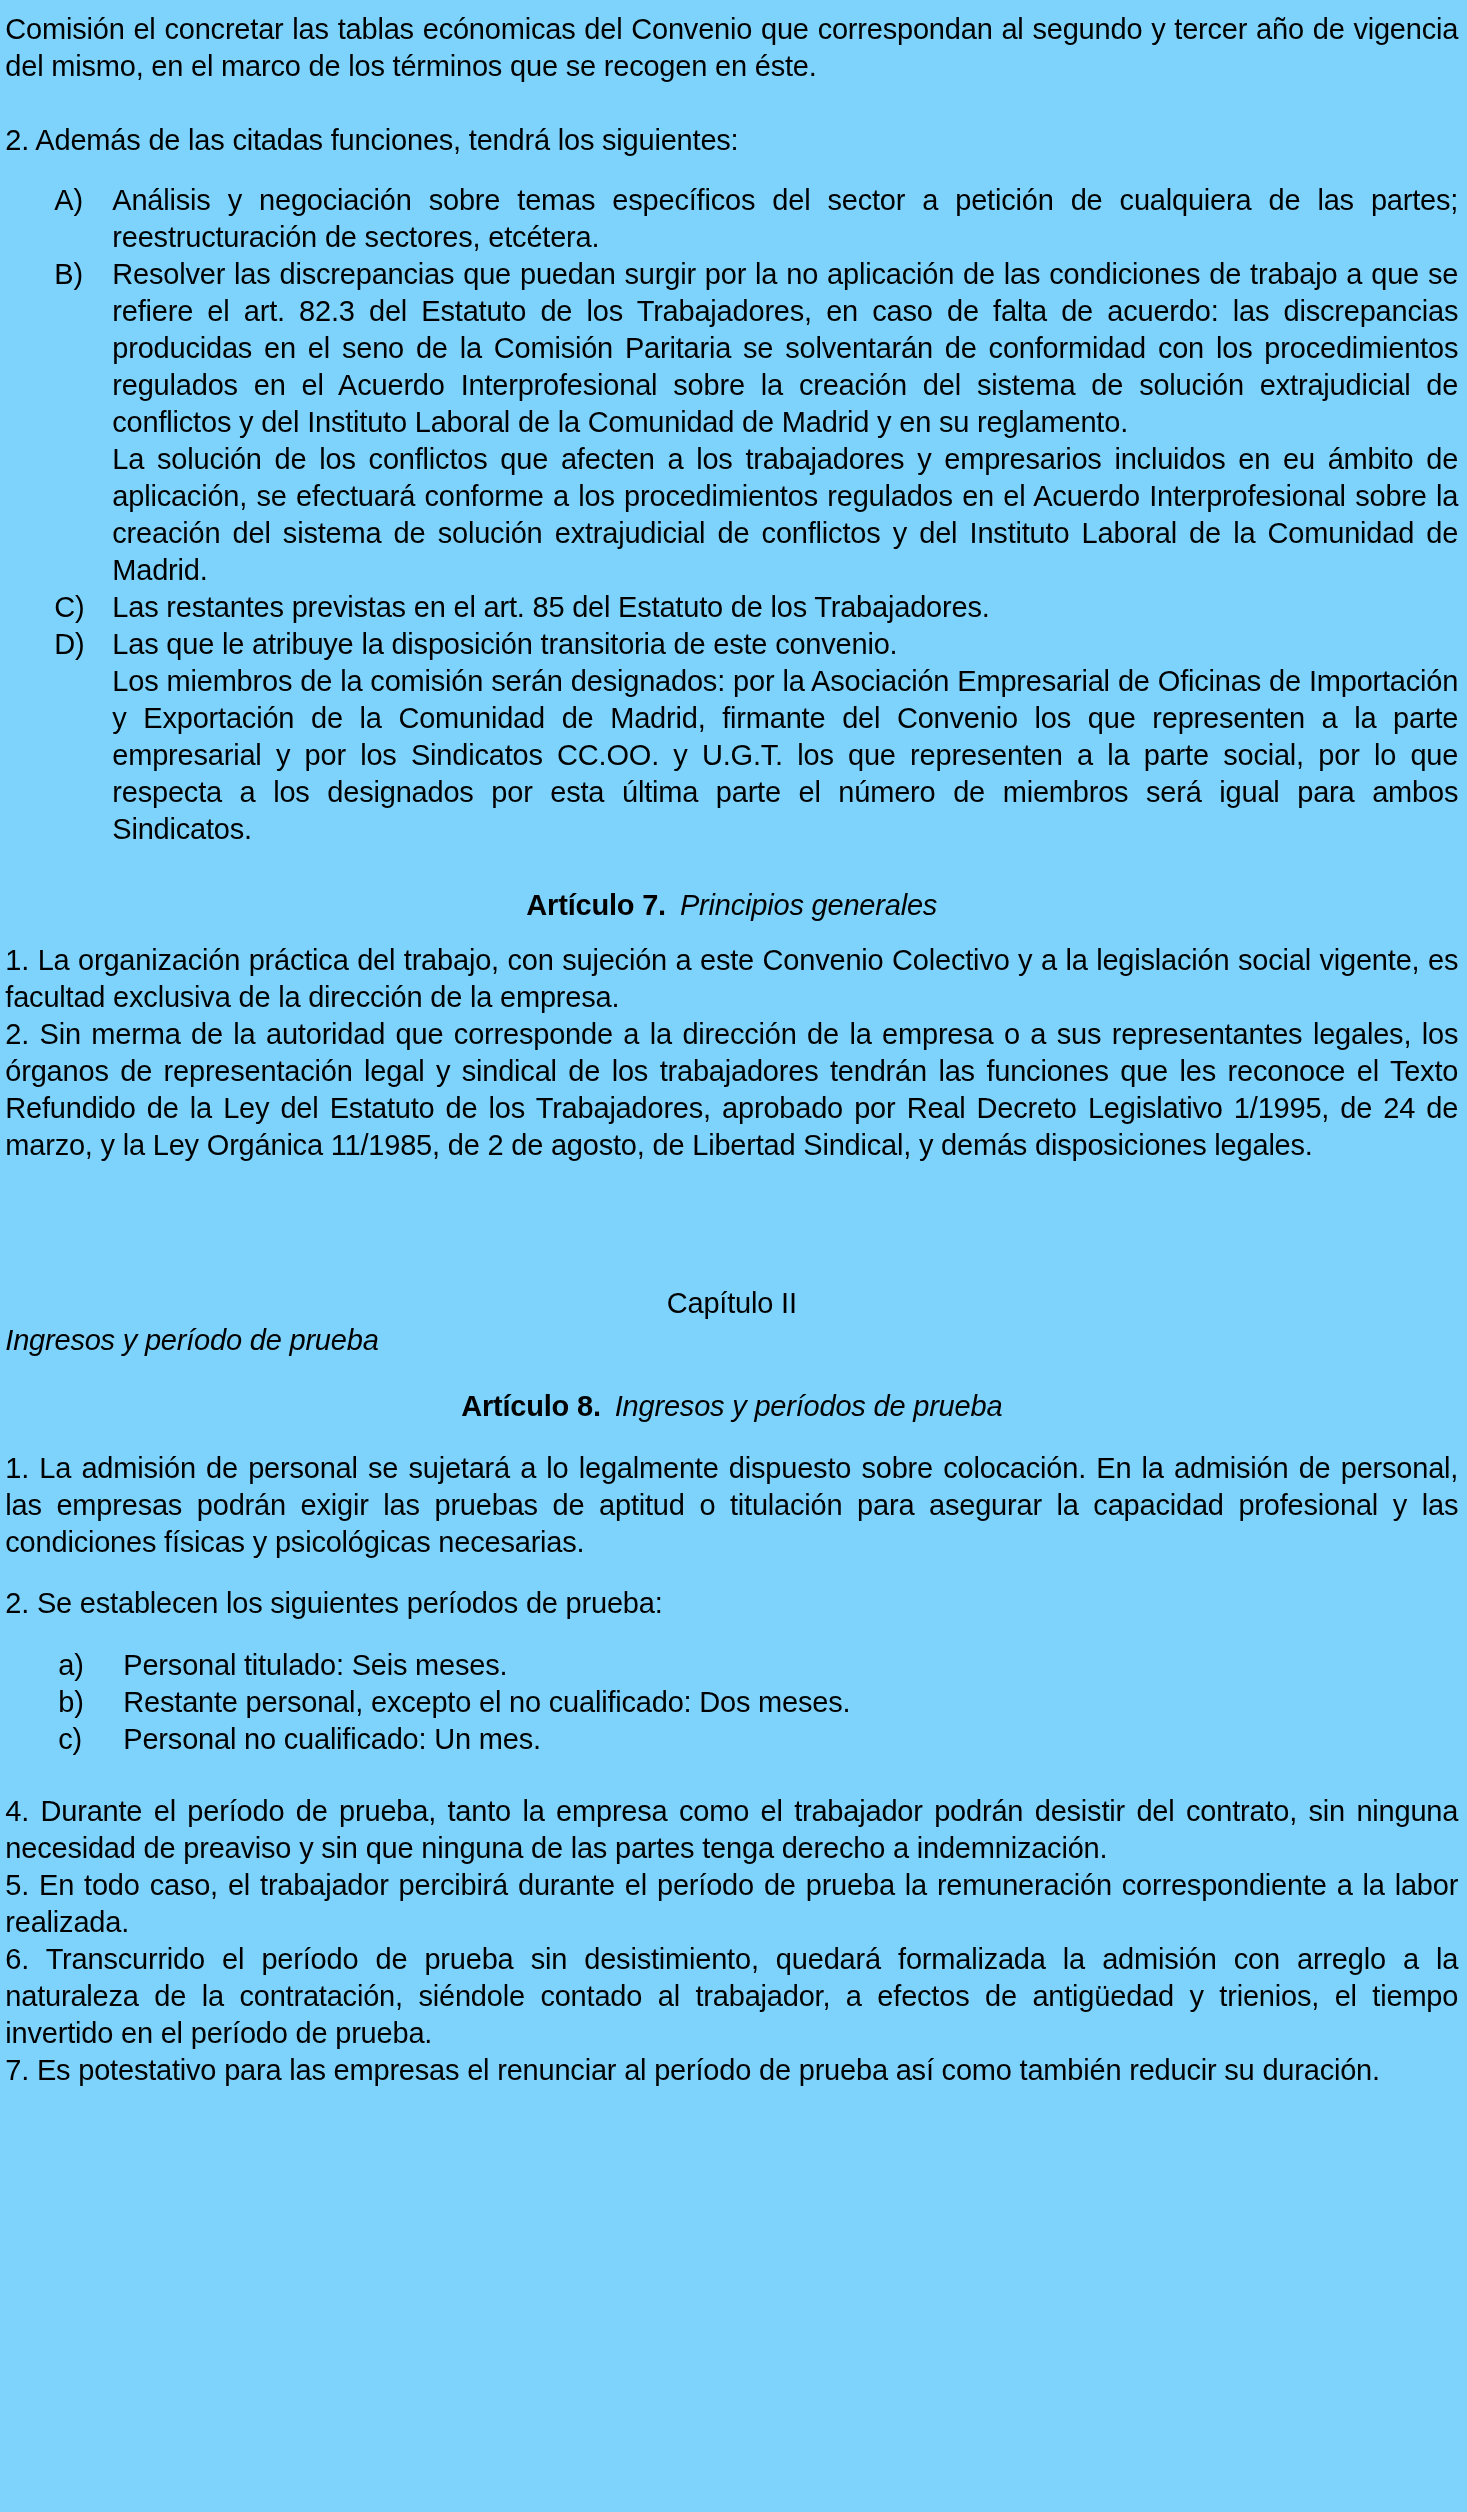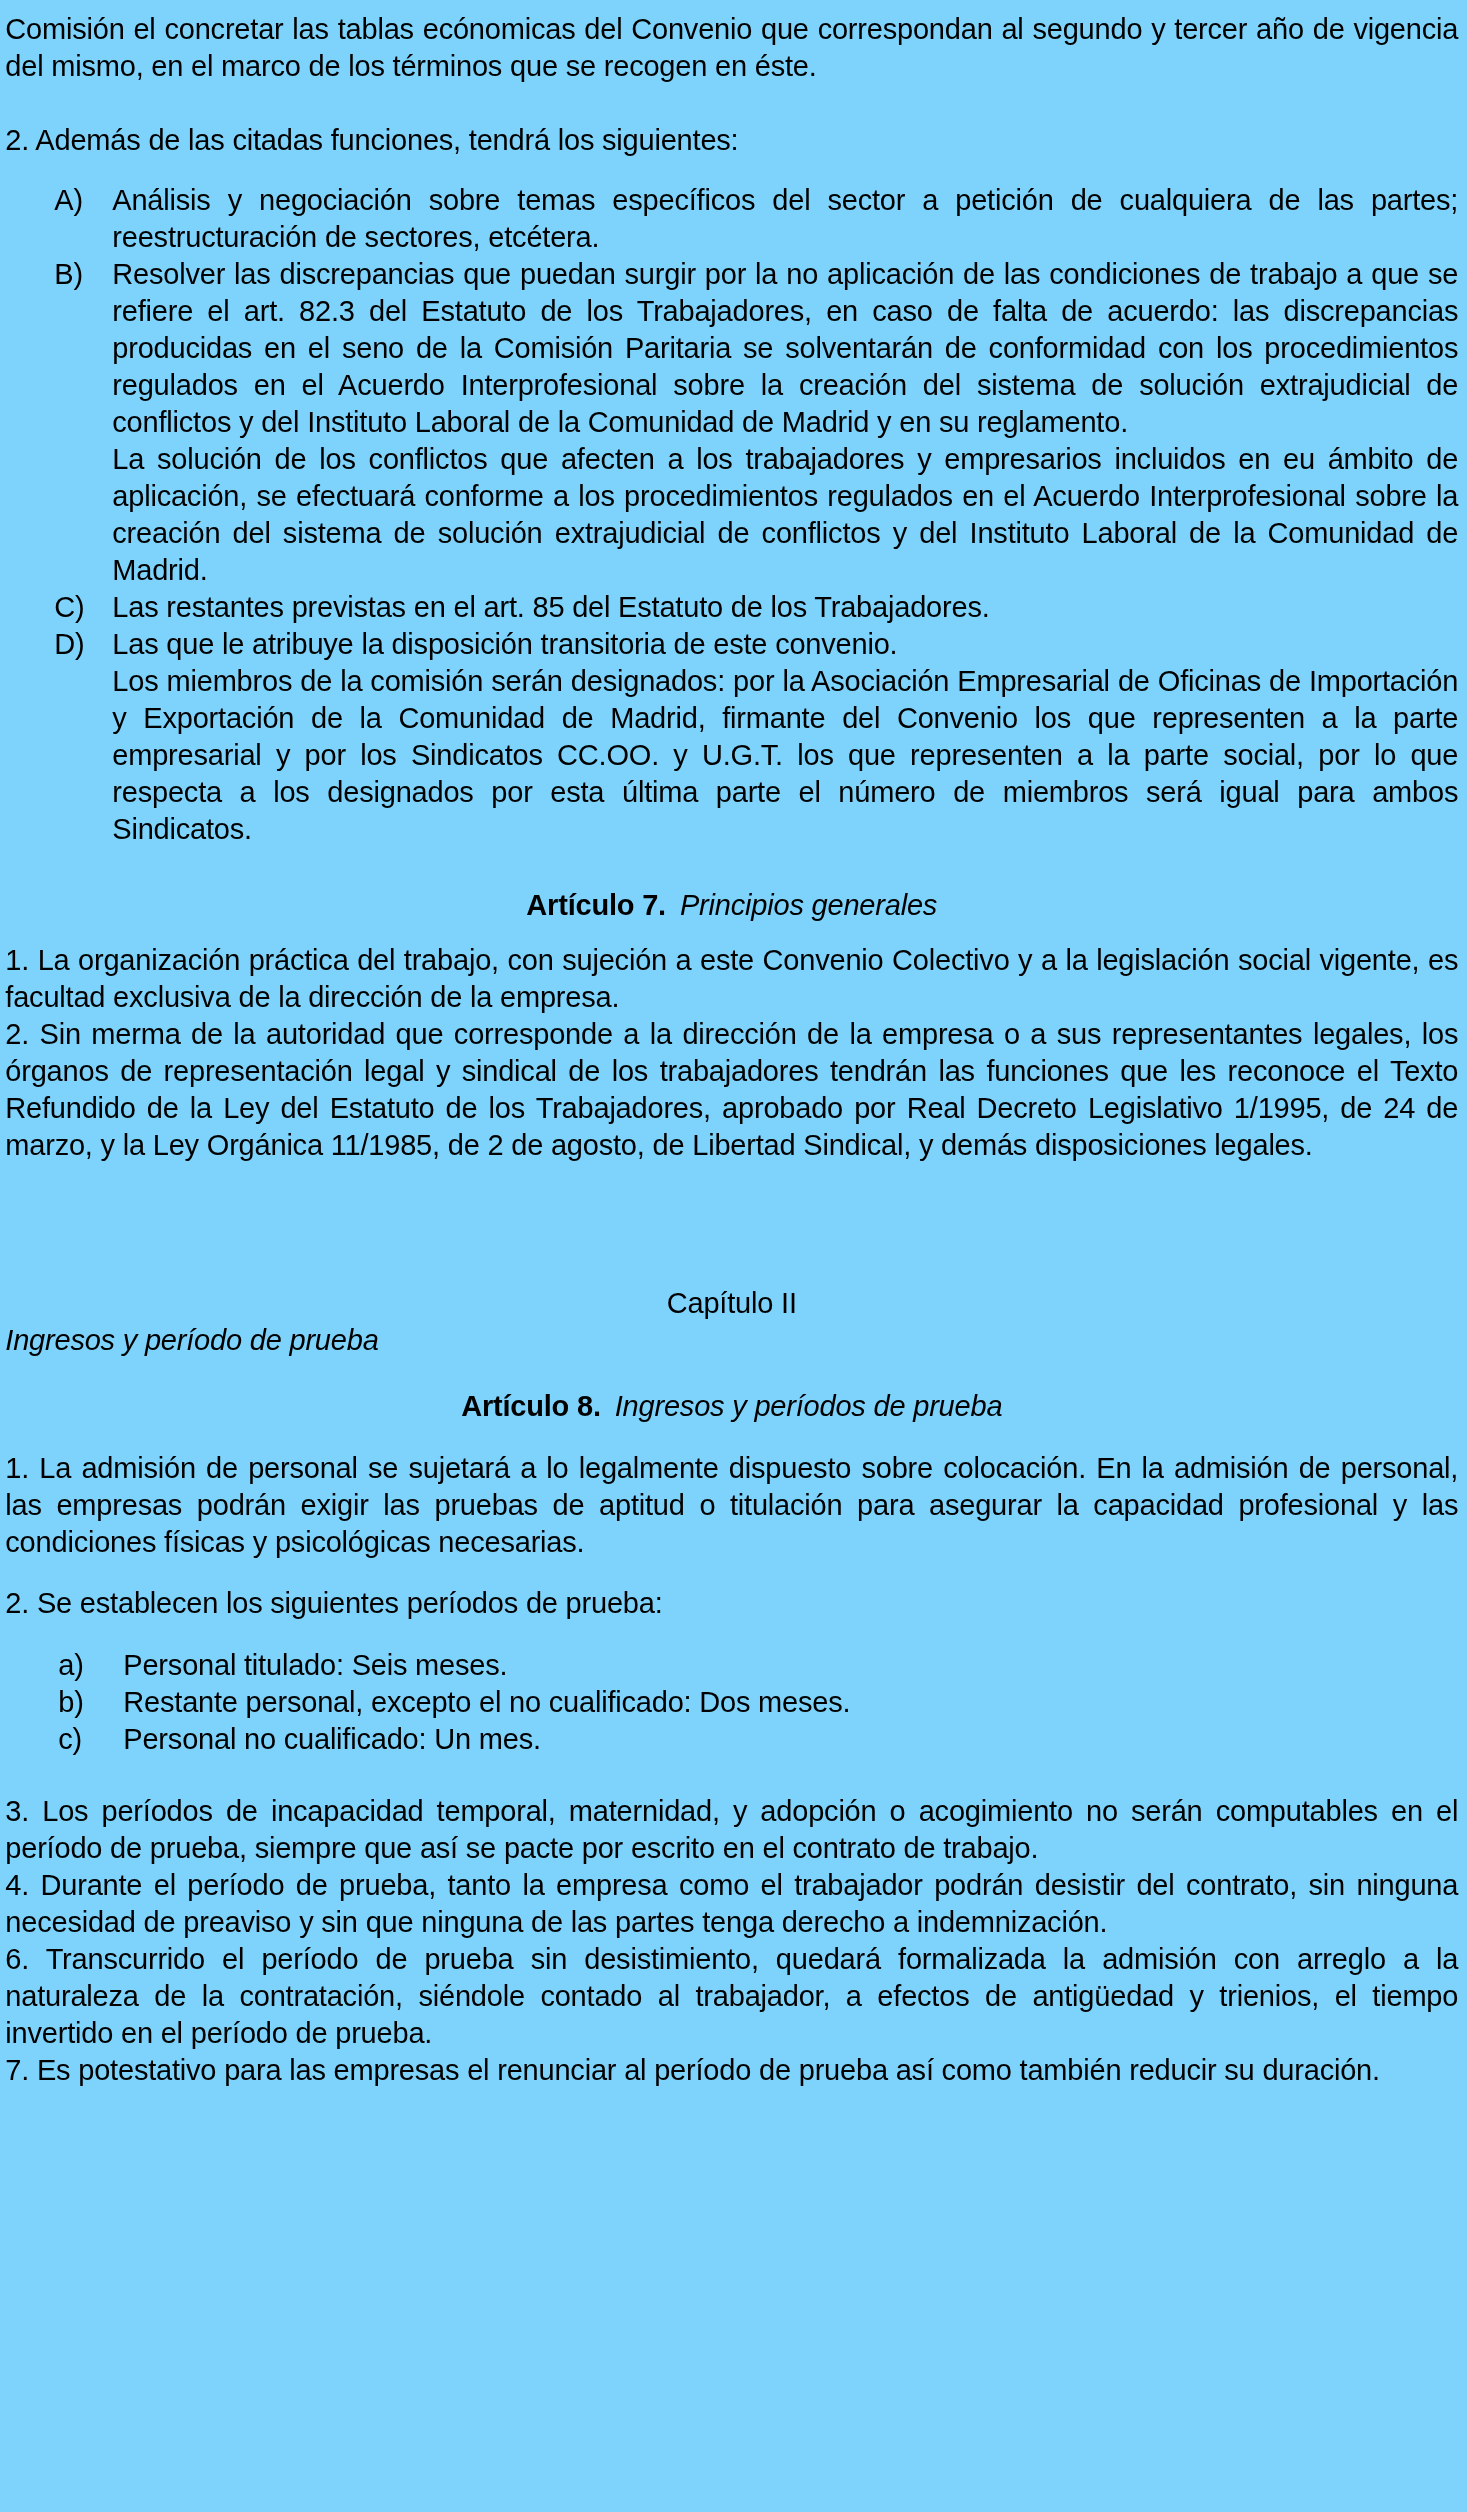--- a/index.html
+++ b/index.html
@@ -95,20 +95,20 @@
       <span class="tp-label">b)</span>
       <p>Restante personal, excepto el no cualificado: Dos meses.</p>
     </div>
     <div class="tp-item">
       <span class="tp-label">c)</span>
       <p>Personal no cualificado: Un mes.</p>
     </div>
   </div>
 
   <div class="block-37">
-    <p>3. Los períodos de incapacidad temporal, maternidad, y adopción o acogimiento no serán computables en el período de prueba, siempre que así se pacte por escrito en el contrato de trabajo.</p>
     <p>4. Durante el período de prueba, tanto la empresa como el trabajador podrán desistir del contrato, sin ninguna necesidad de preaviso y sin que ninguna de las partes tenga derecho a indemnización.</p>
+    <p>5. En todo caso, el trabajador percibirá durante el período de prueba la remuneración correspondiente a la labor realizada.</p>
     <p>6. Transcurrido el período de prueba sin desistimiento, quedará formalizada la admisión con arreglo a la naturaleza de la contratación, siéndole contado al trabajador, a efectos de antigüedad y trienios, el tiempo invertido en el período de prueba.</p>
     <p>7. Es potestativo para las empresas el renunciar al período de prueba así como también reducir su duración.</p>
   </div>
 
 </div>
 
 
 </body></html>

